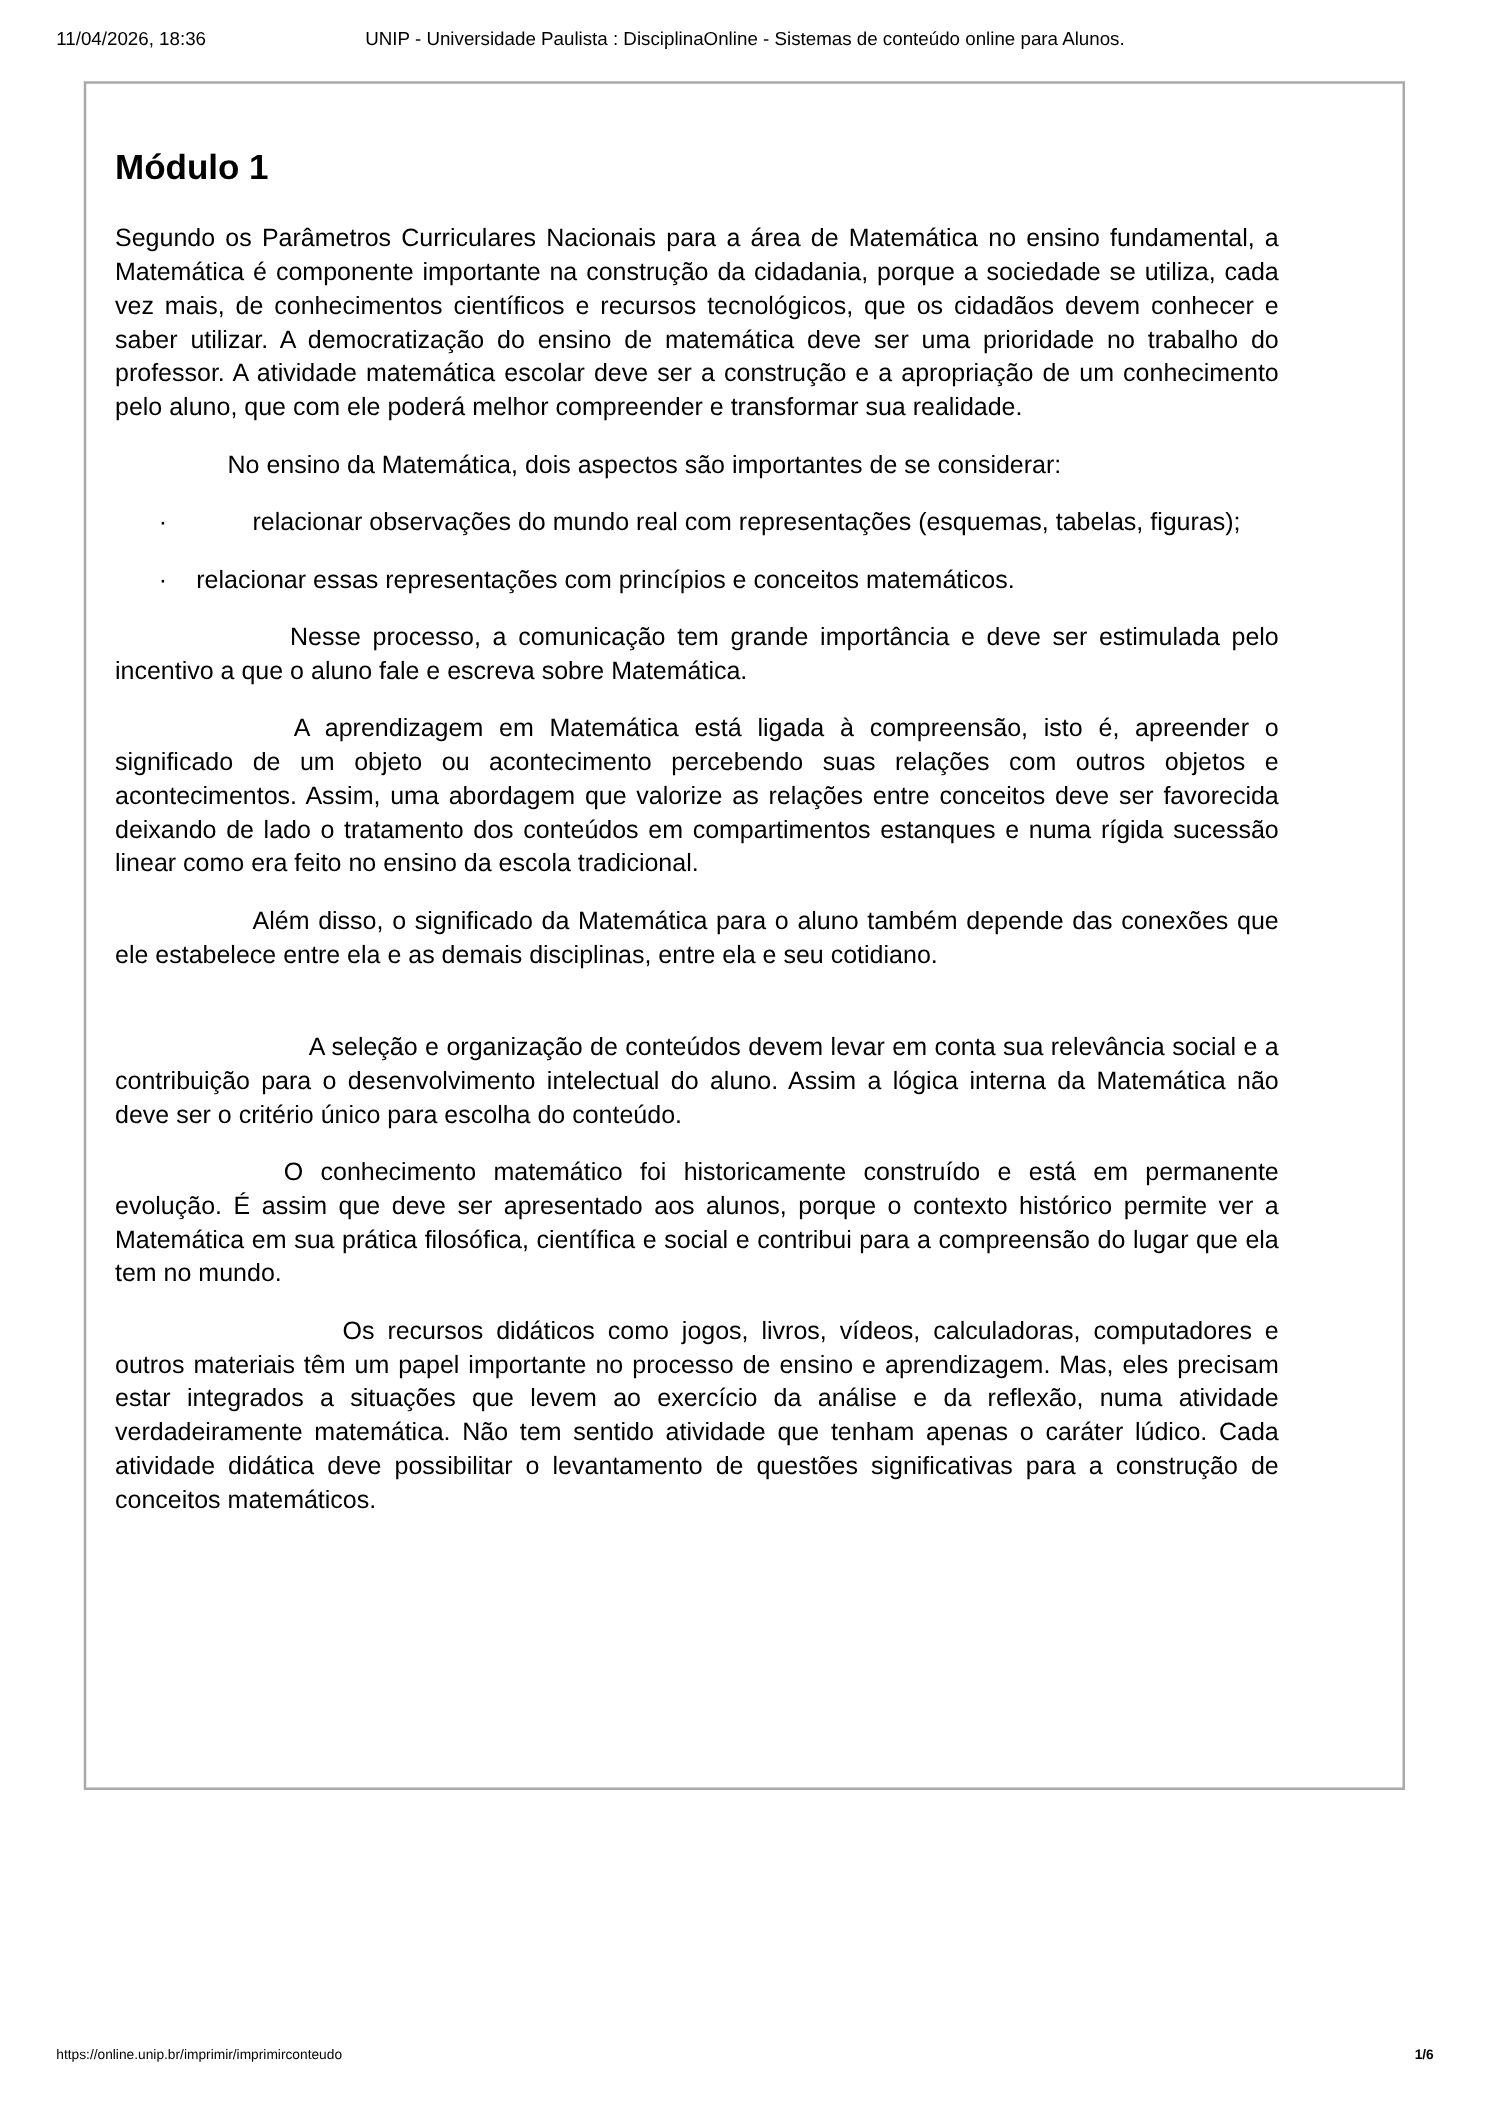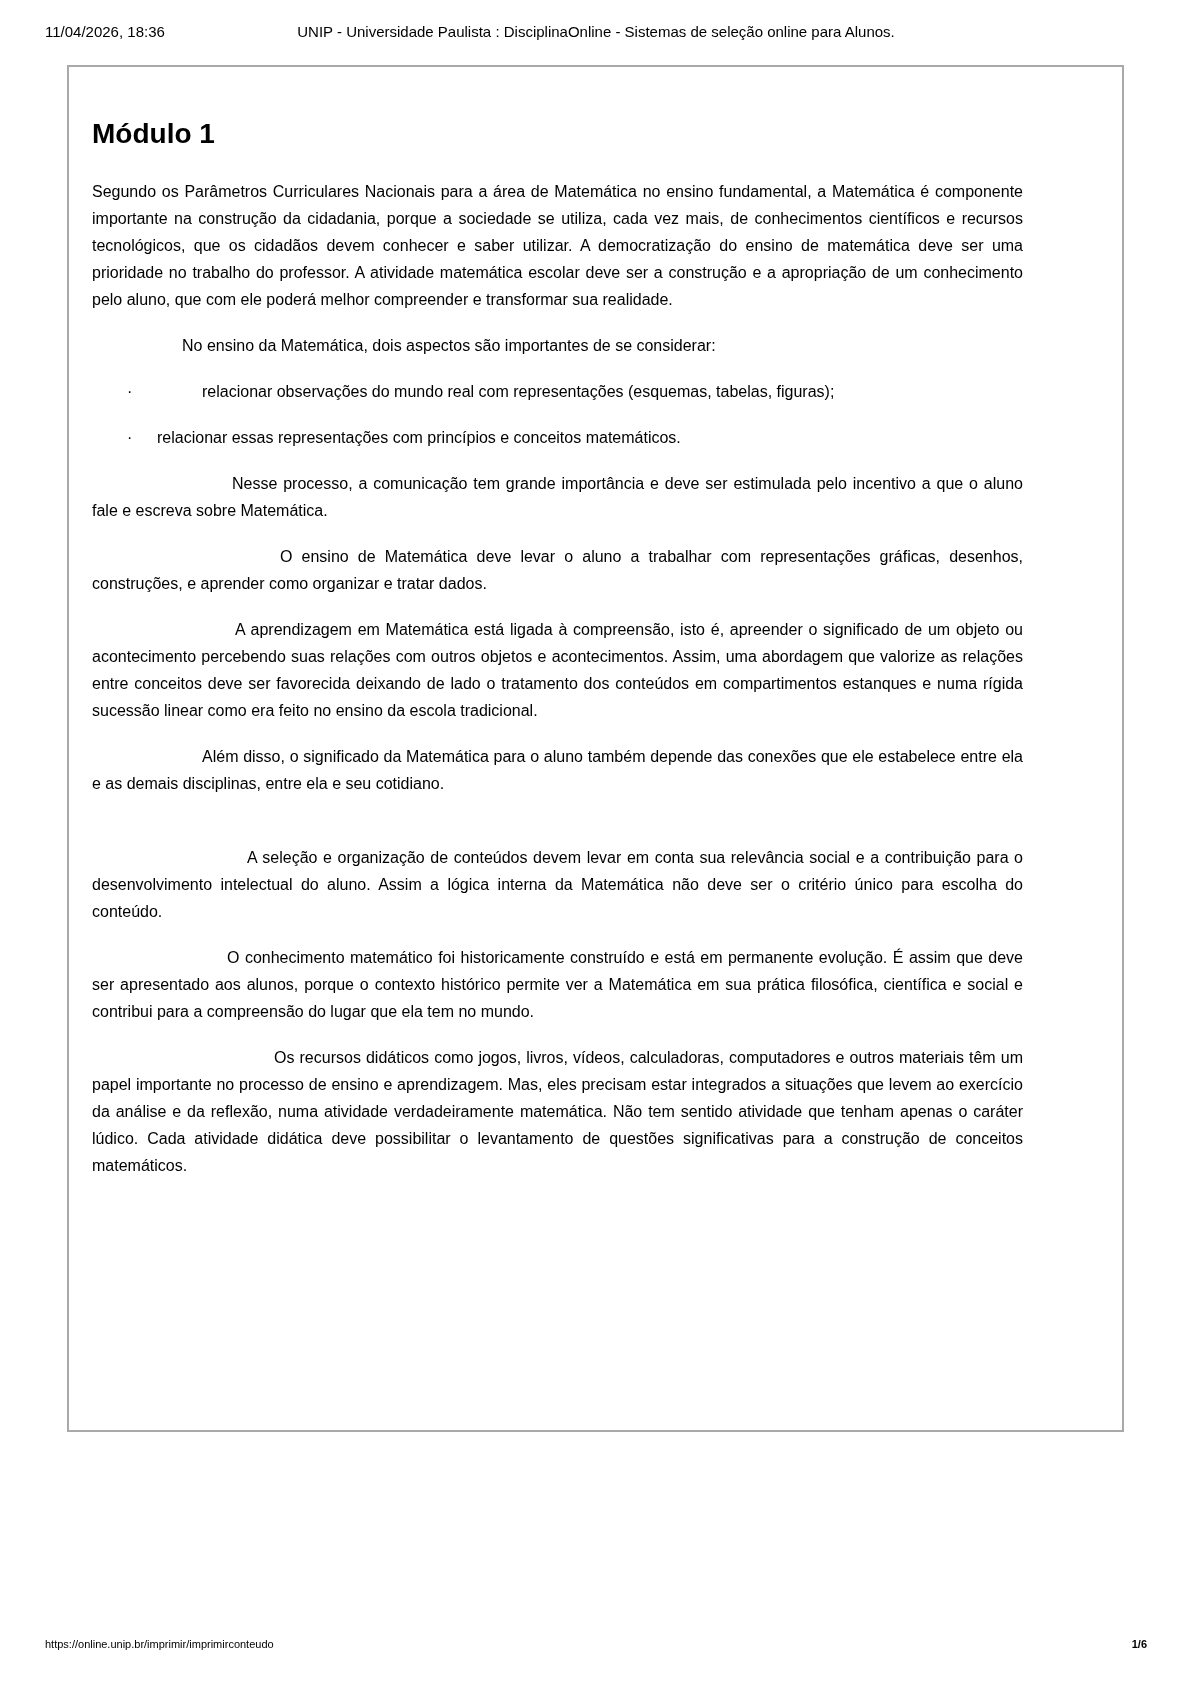--- a/index.html
+++ b/index.html
@@ -53,21 +53,21 @@
   }
 
   .module-title {
     font-size: 28px;
     font-weight: bold;
     margin: 0 0 27px 0;
     line-height: 34px;
   }
 
   .para {
-    font-size: 16px;
+    font-size: 20px;
     line-height: 27px;
     text-align: justify;
     margin: 0 0 19px 0;
   }
 
   
   .ind-0 { text-indent: 0; }
   .ind-a { text-indent: 90px; }
   .ind-b { text-indent: 140px; }
   .ind-c { text-indent: 188px; }
@@ -103,37 +103,36 @@
     justify-content: space-between;
   }
   .pf-url { white-space: nowrap; }
   .pf-page { white-space: nowrap; font-weight: bold; }
 </style>
 </head>
 <body>
 
 <div class="print-header">
   <span class="ph-date">11/04/2026, 18:36</span>
-  <span class="ph-title">UNIP - Universidade Paulista : DisciplinaOnline - Sistemas de seleção online para Alunos.</span>
+  <span class="ph-title">UNIP - Universidade Paulista : DisciplinaOnline - Sistemas de conteúdo online para Alunos.</span>
 </div>
 
 <div class="page">
   <h1 class="module-title">Módulo 1</h1>
 
   <p class="para ind-0">Segundo os Parâmetros Curriculares Nacionais para a área de Matemática no ensino fundamental, a Matemática é componente importante na construção da cidadania, porque a sociedade se utiliza, cada vez mais, de conhecimentos científicos e recursos tecnológicos, que os cidadãos devem conhecer e saber utilizar. A democratização do ensino de matemática deve ser uma prioridade no trabalho do professor. A atividade matemática escolar deve ser a construção e a apropriação de um conhecimento pelo aluno, que com ele poderá melhor compreender e transformar sua realidade.</p>
 
   <p class="para ind-a">No ensino da Matemática, dois aspectos são importantes de se considerar:</p>
 
   <p class="para bullet bullet-1"><span class="dot">·</span><span>relacionar observações do mundo real com representações (esquemas, tabelas, figuras);</span></p>
 
   <p class="para bullet bullet-2"><span class="dot">·</span><span>relacionar essas representações com princípios e conceitos matemáticos.</span></p>
 
   <p class="para ind-b">Nesse processo, a comunicação tem grande importância e deve ser estimulada pelo incentivo a que o aluno fale e escreva sobre Matemática.</p>
 
-  <p class="para ind-c">O ensino de Matemática deve levar o aluno a trabalhar com representações gráficas, desenhos, construções, e aprender como organizar e tratar dados.</p>
 
   <p class="para ind-d">A aprendizagem em Matemática está ligada à compreensão, isto é, apreender o significado de um objeto ou acontecimento percebendo suas relações com outros objetos e acontecimentos. Assim, uma abordagem que valorize as relações entre conceitos deve ser favorecida deixando de lado o tratamento dos conteúdos em compartimentos estanques e numa rígida sucessão linear como era feito no ensino da escola tradicional.</p>
 
   <p class="para ind-e">Além disso, o significado da Matemática para o aluno também depende das conexões que ele estabelece entre ela e as demais disciplinas, entre ela e seu cotidiano.</p>
 
   <p class="para ind-f">A seleção e organização de conteúdos devem levar em conta sua relevância social e a contribuição para o desenvolvimento intelectual do aluno. Assim a lógica interna da Matemática não deve ser o critério único para escolha do conteúdo.</p>
 
   <p class="para ind-g">O conhecimento matemático foi historicamente construído e está em permanente evolução. É assim que deve ser apresentado aos alunos, porque o contexto histórico permite ver a Matemática em sua prática filosófica, científica e social e contribui para a compreensão do lugar que ela tem no mundo.</p>
 
   <p class="para ind-h">Os recursos didáticos como jogos, livros, vídeos, calculadoras, computadores e outros materiais têm um papel importante no processo de ensino e aprendizagem. Mas, eles precisam estar integrados a situações que levem ao exercício da análise e da reflexão, numa atividade verdadeiramente matemática. Não tem sentido atividade que tenham apenas o caráter lúdico. Cada atividade didática deve possibilitar o levantamento de questões significativas para a construção de conceitos matemáticos.</p>

